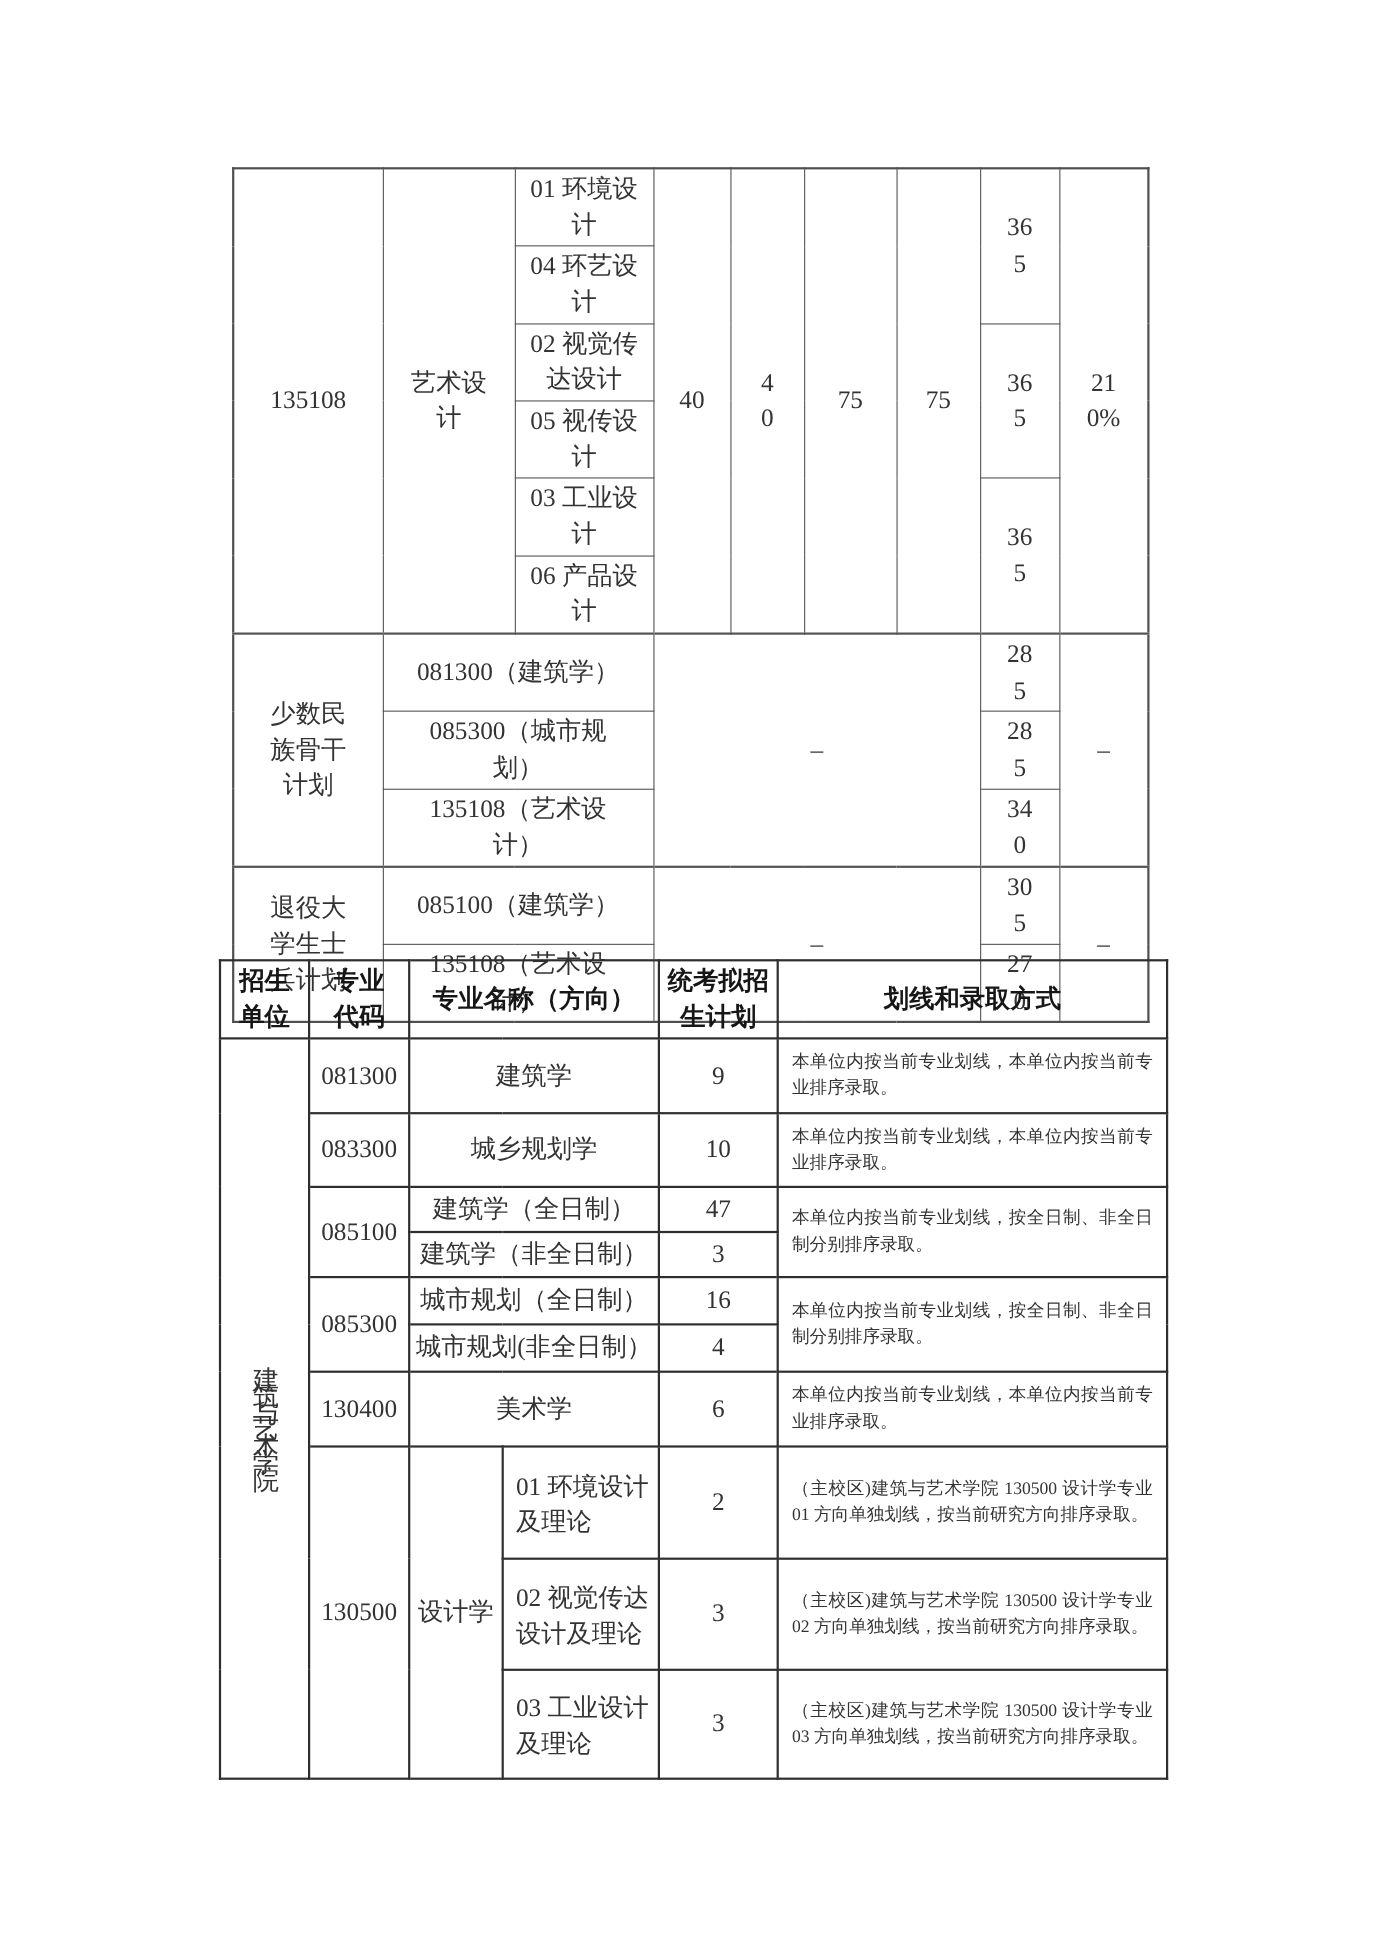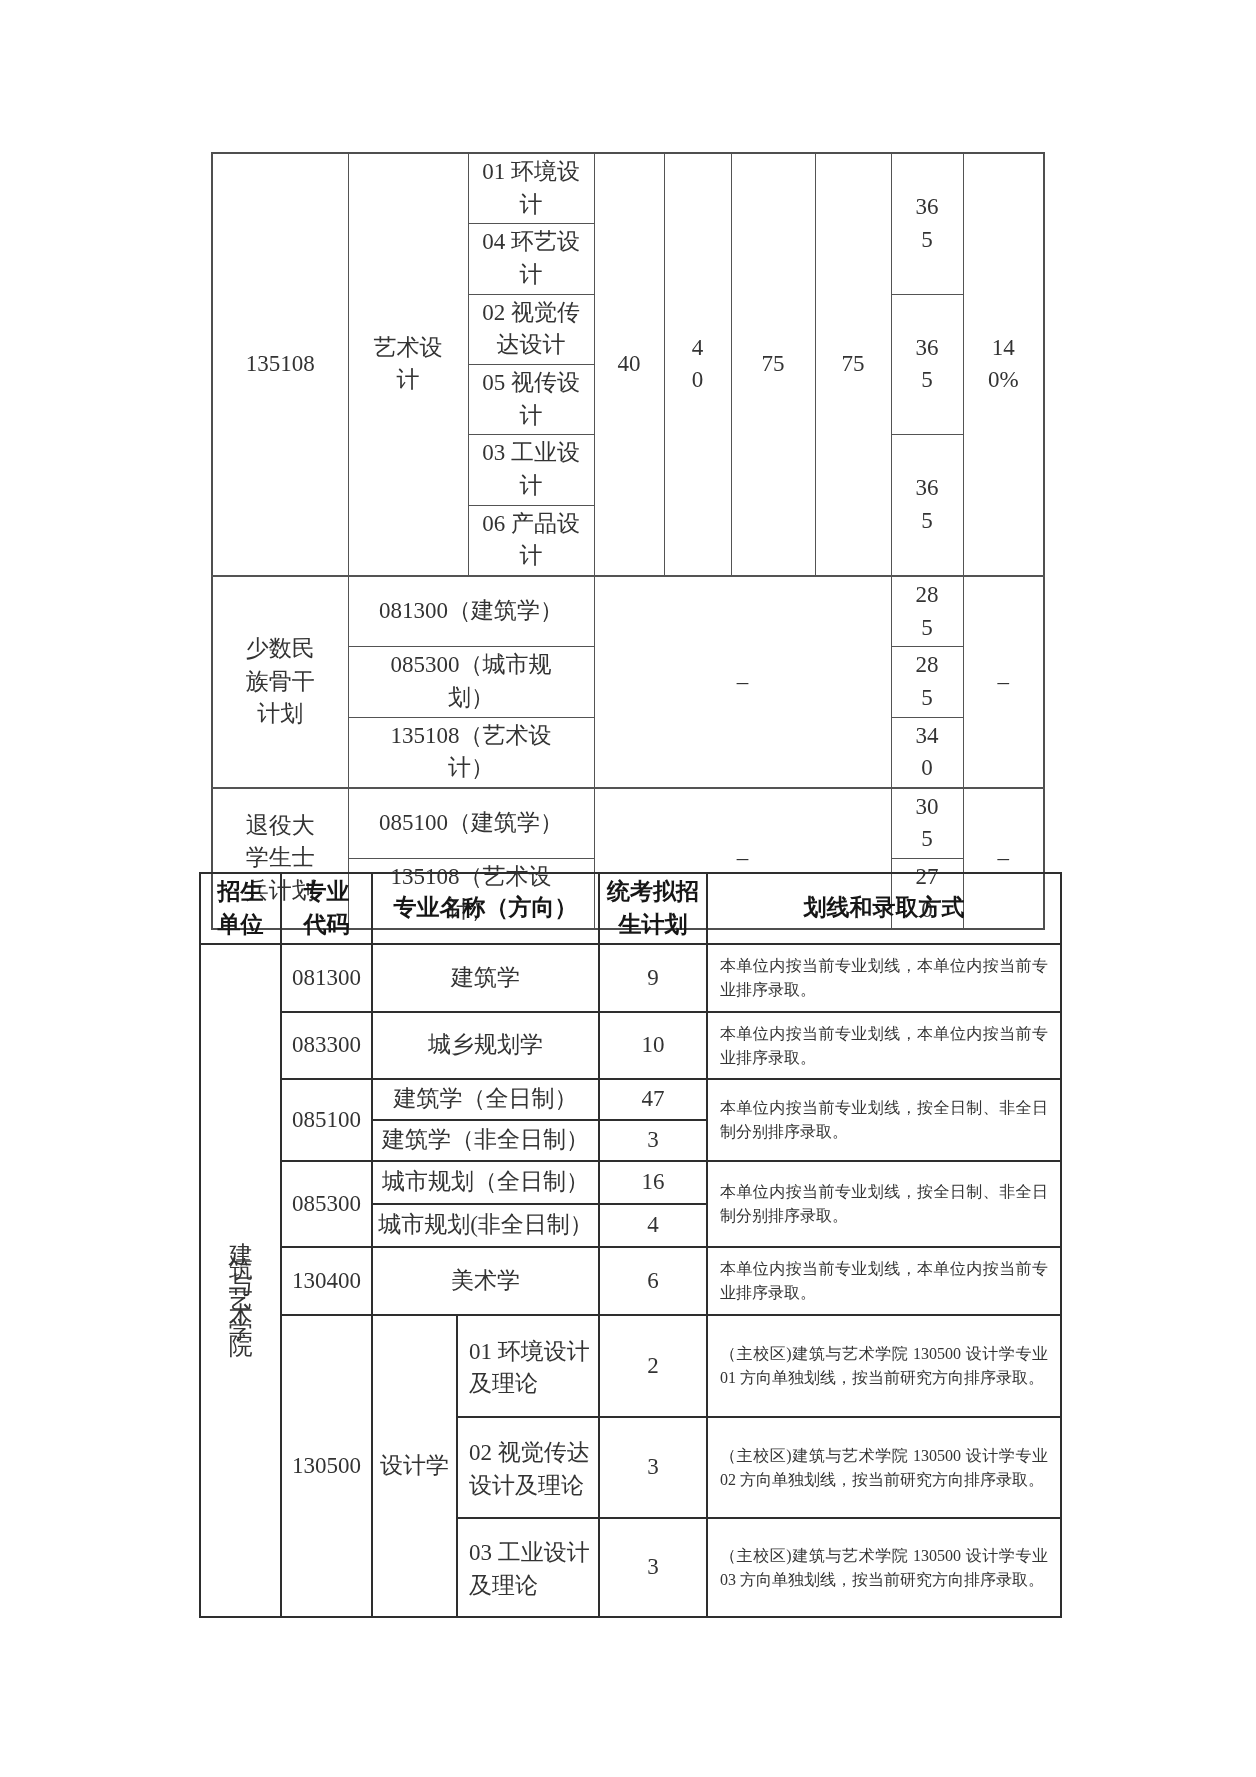--- a/index.html
+++ b/index.html
@@ -56,21 +56,21 @@
     <tbody>
         <tr style="height:66px">
       <td rowspan="6">135108</td>
       <td rowspan="6">艺术设计</td>
       <td class="dir">01 环境设计</td>
       <td rowspan="6">40</td>
       <td rowspan="6">40</td>
       <td rowspan="6">75</td>
       <td rowspan="6">75</td>
       <td rowspan="2">365</td>
-      <td rowspan="6">140%</td>
+      <td rowspan="6">210%</td>
     </tr>
     <tr style="height:65px">
       <td class="dir">04 环艺设计</td>
     </tr>
     <tr style="height:69px">
       <td class="dir">02 视觉传达设计</td>
       <td rowspan="2">365</td>
     </tr>
     <tr style="height:67px">
       <td class="dir">05 视传设计</td>

